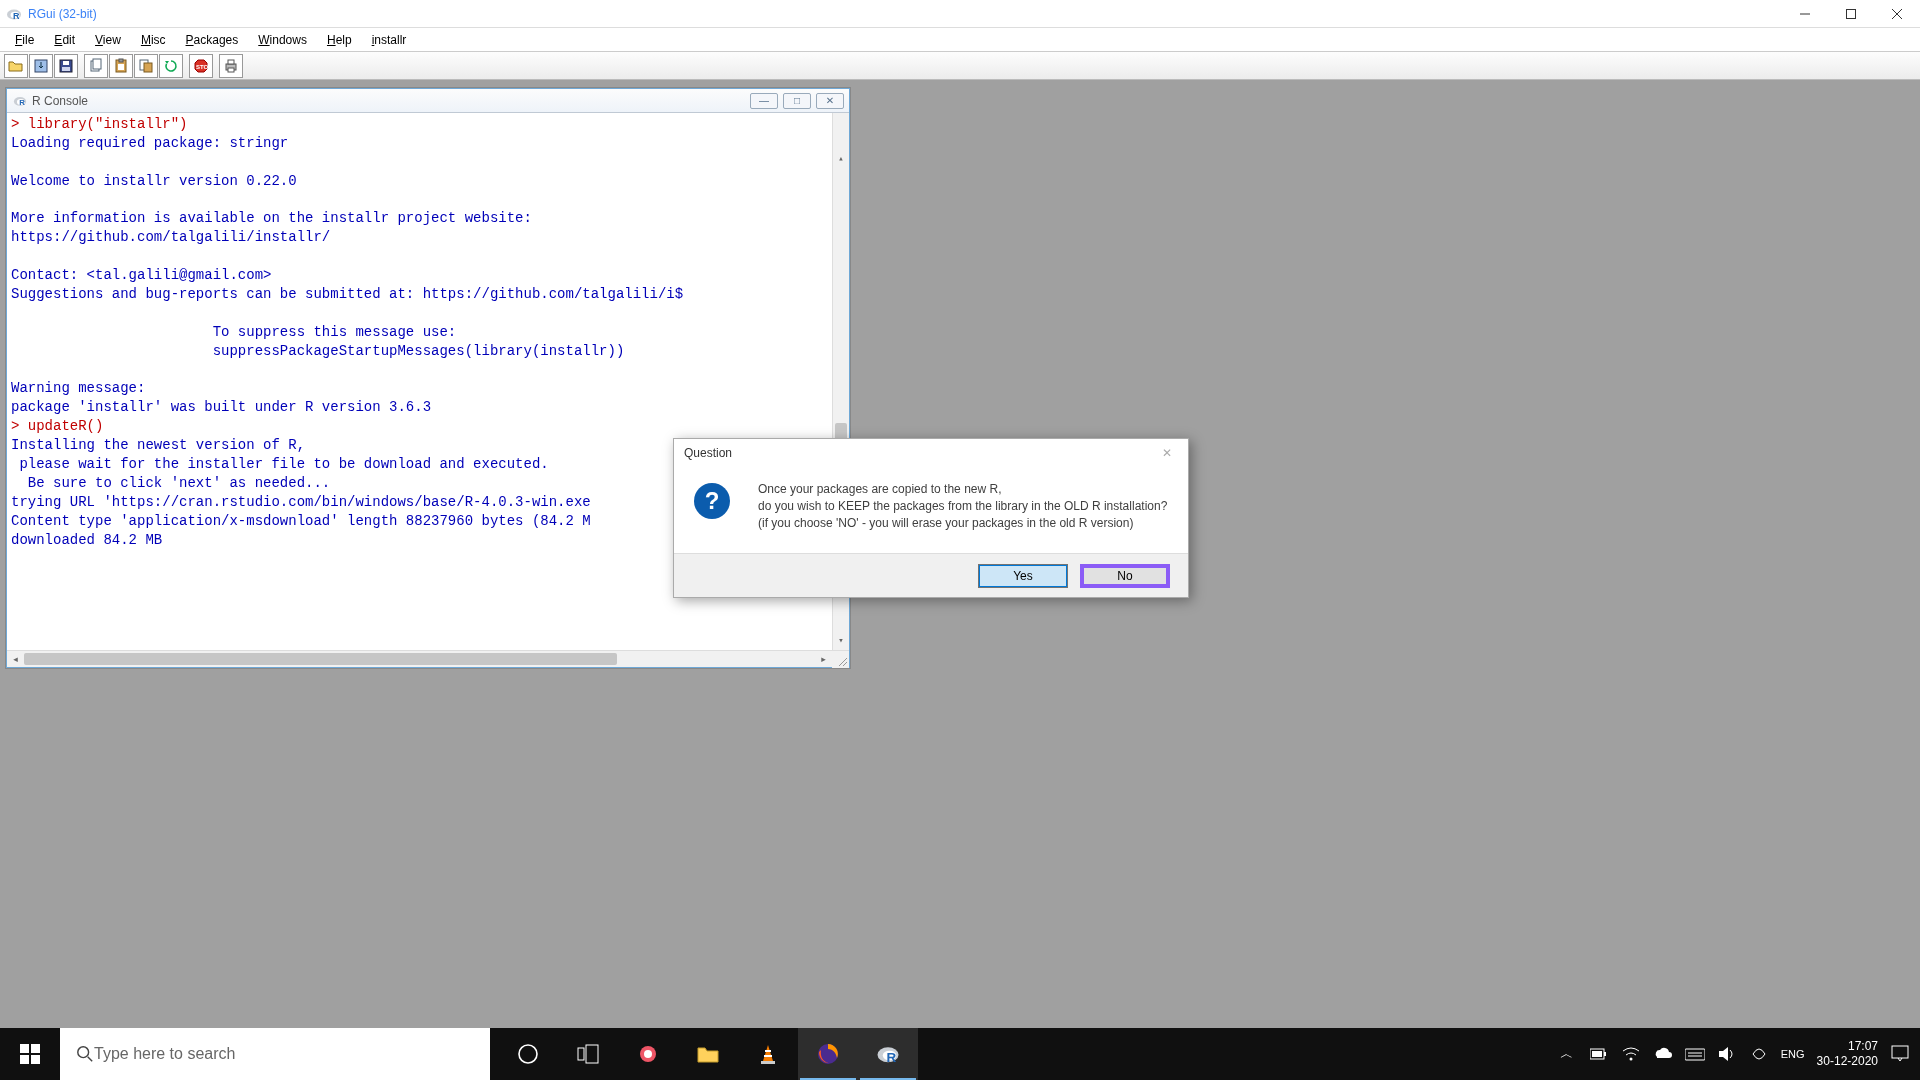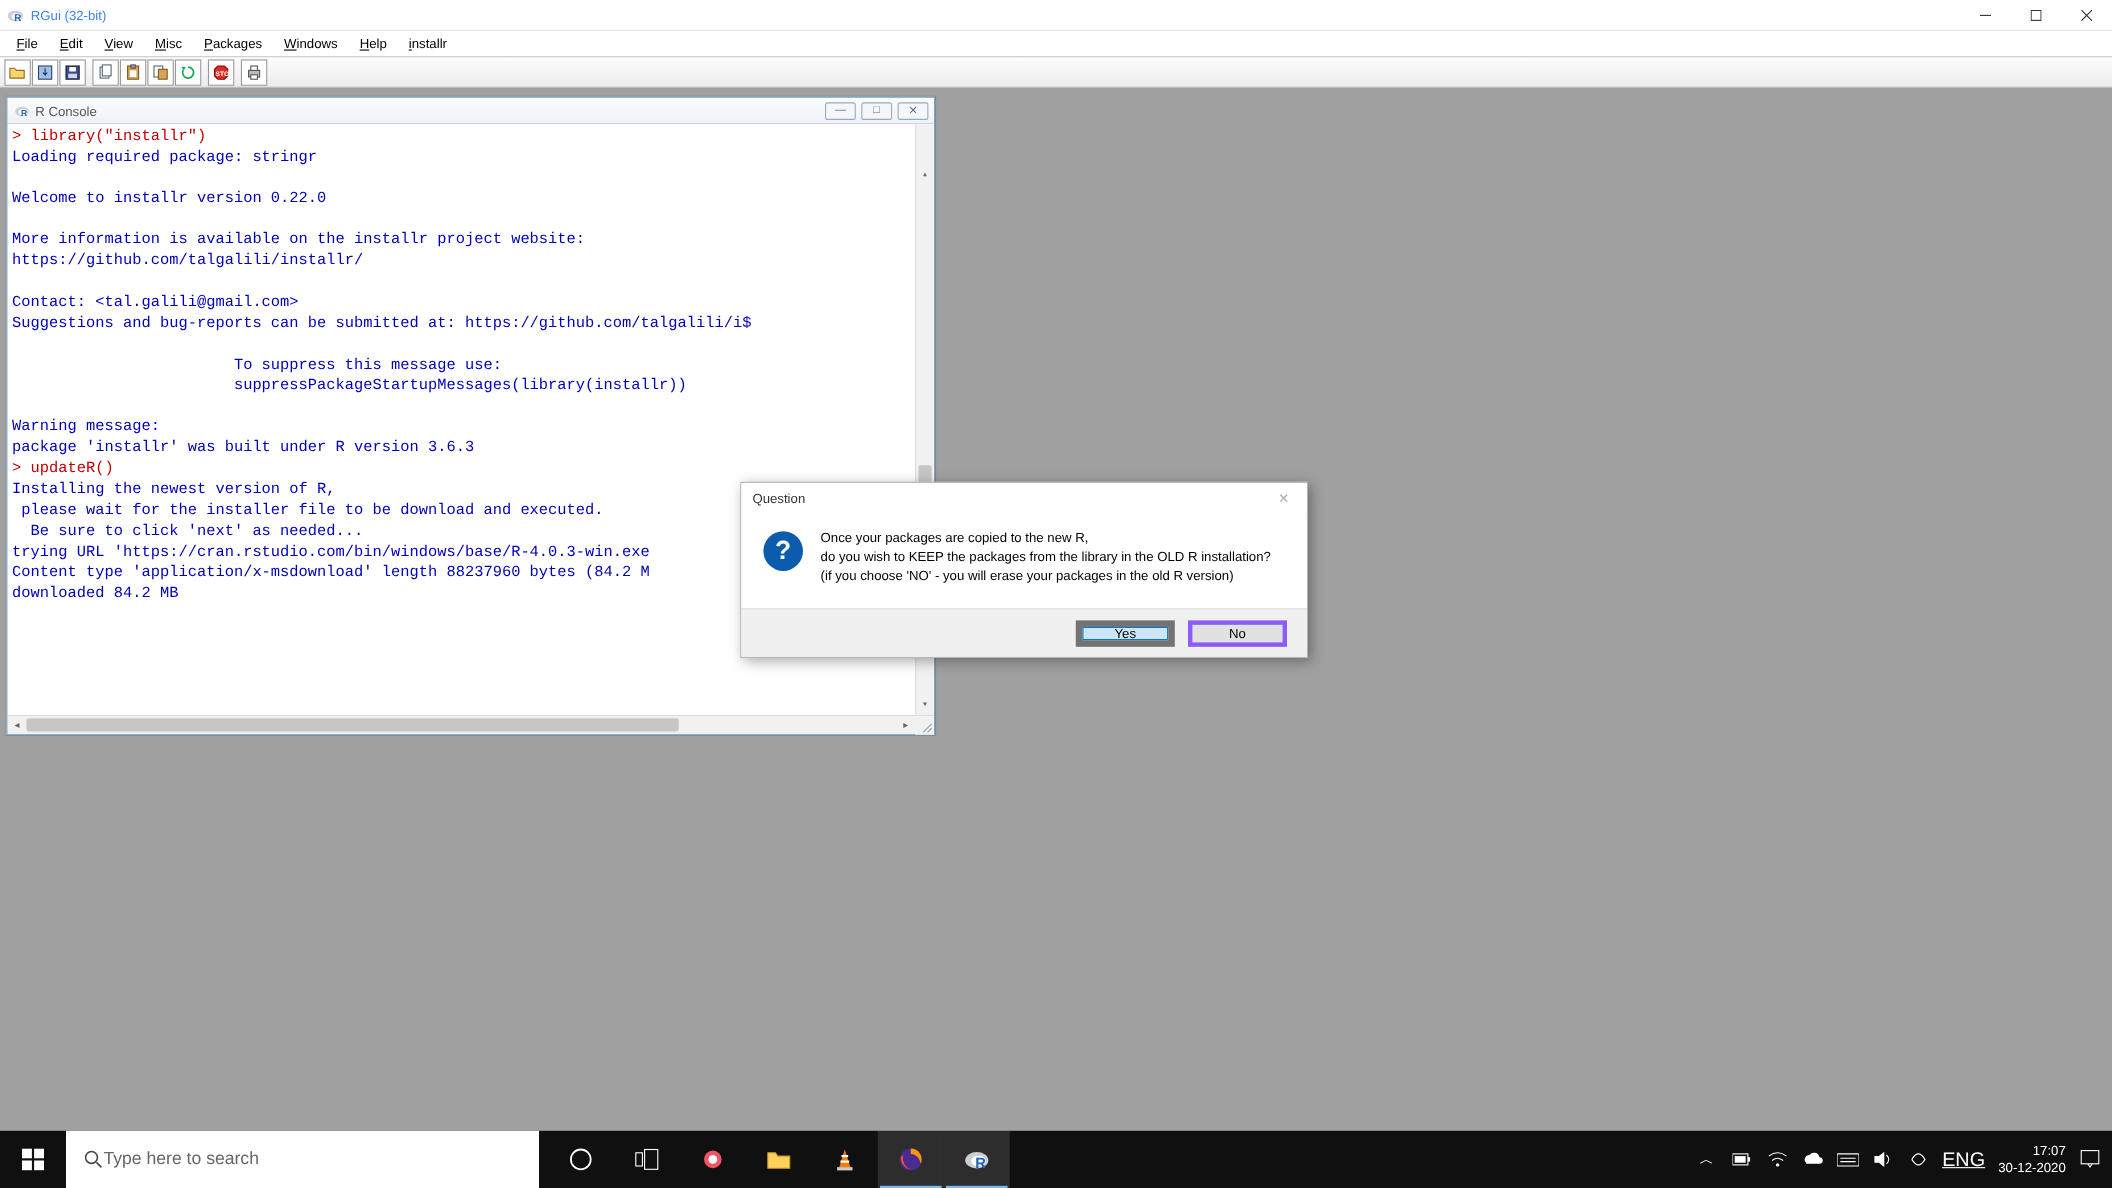--- a/index.html
+++ b/index.html
@@ -219,22 +219,23 @@
 .dialog-icon {
   width: 36px; height: 36px; flex: none;
   background: #0b5cad;
   border-radius: 50%;
   display: flex; align-items: center; justify-content: center;
   color: #fff; font-size: 24px; font-weight: bold;
   margin-top: 2px;
 }
 .dialog-text {
   font-size: 12px;
-  color: #000000;
+  color: #404040;
   line-height: 1.4;
+  margin-left: 12px;
 }
 .dialog-footer {
   background: #f0f0f0;
   border-top: 1px solid #ddd;
   height: 44px;
   display: flex;
   align-items: center;
   justify-content: flex-end;
   gap: 12px;
   padding-right: 18px;
@@ -242,21 +243,21 @@
 .dialog-btn {
   width: 90px;
   height: 24px;
   background: #e1e1e1;
   border: 1px solid #0078d7;
   font-size: 12px;
   display: flex; align-items: center; justify-content: center;
 }
 .dialog-btn.default {
   background: #cde6f7;
-  border: 6px solid #737373;
+  border: 1px solid #737373;
   box-shadow: 0 0 0 1px #0078d7 inset;
 }
 .dialog-btn.secondary {
   border: 4px solid #8b5cf6;
 }
 
 
 .taskbar {
   position: absolute;
   bottom: 0; left: 0; right: 0;
@@ -604,21 +605,21 @@
         <svg width="18" height="16">
           <polygon points="1,5 5,5 10,1 10,15 5,11 1,11" fill="#fff"></polygon>
           <path d="M12 4 q4 4 0 8" fill="none" stroke="#fff"></path>
         </svg>
       </div>
     <div class="tray-icon">
         <svg width="18" height="16">
           <path d="M3 8 q6 -10 12 0 q-6 10 -12 0" fill="none" stroke="#fff"></path>
         </svg>
       </div>
-    <div class="tray-icon" style="width:auto;font-size:18px;text-decoration:underline;">ENG</div>
+    <div class="tray-icon" style="width:auto;font-size:11px;">ENG</div>
     <div class="tray-clock">
       <div>17:07</div>
       <div>30-12-2020</div>
     </div>
     <div class="tray-icon">
         <svg width="18" height="18">
           <rect x="1" y="1" width="16" height="12" fill="none" stroke="#fff"></rect>
           <path d="M7 13 l2 3 l2 -3" fill="none" stroke="#fff"></path>
         </svg>
       </div>

